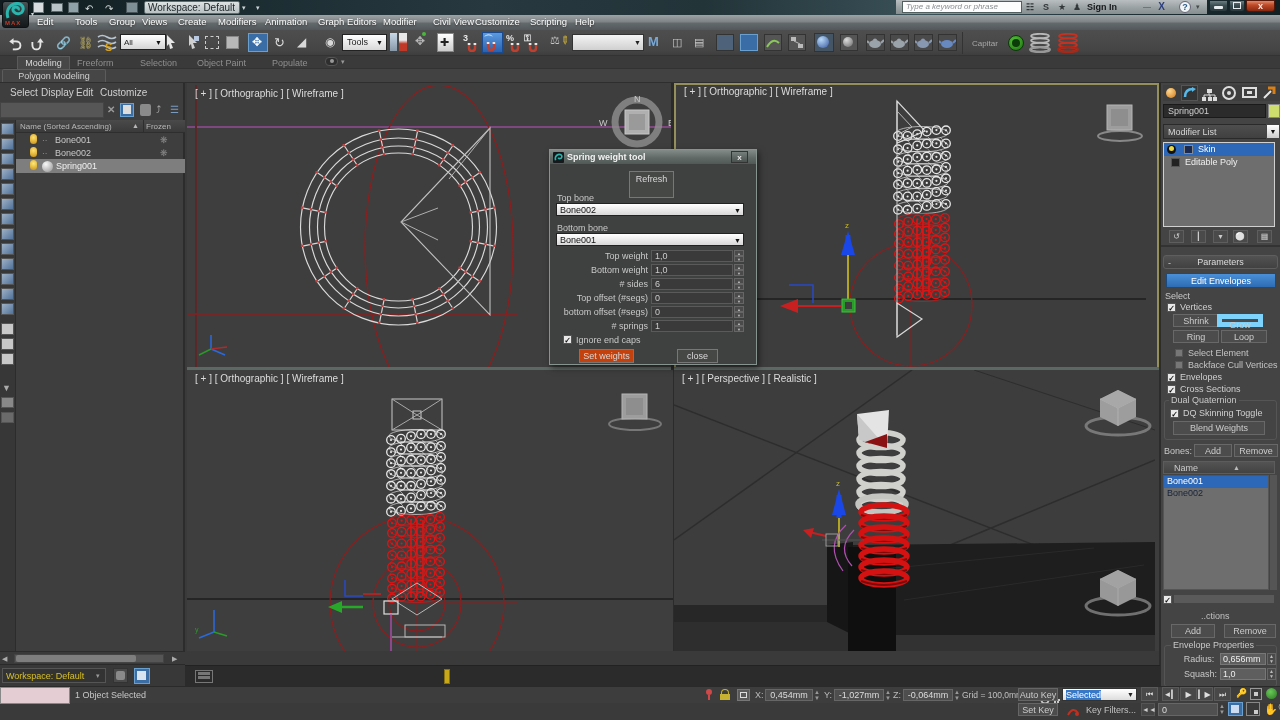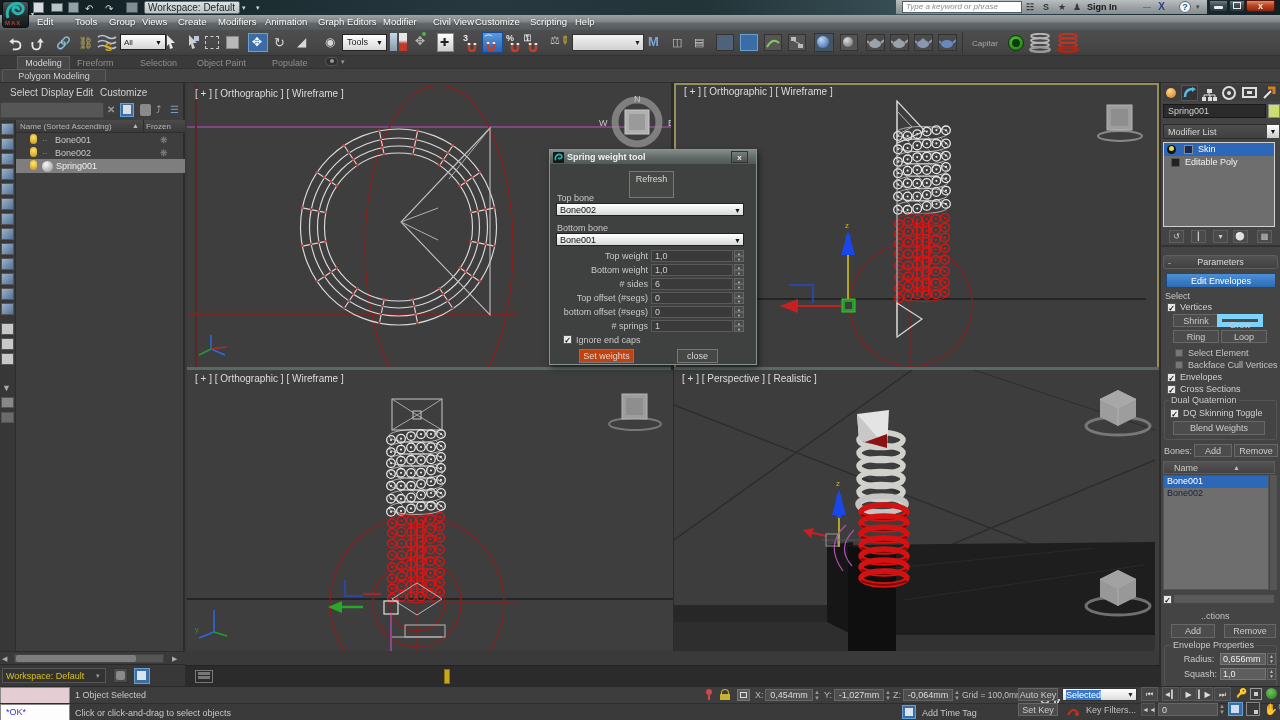--- a/index.html
+++ b/index.html
@@ -1213,28 +1213,20 @@
  <div class="abs" style="left:893px;top:3px;color:#bbb;font-size:9px">Z:</div>
  <div class="abs" style="left:903px;top:2px;width:50px;height:12px;background:#4e4e4e;border:1px solid #666;color:#ddd;font-size:9px;text-align:center;line-height:11px">-0,064mm</div>
  <div class="abs" style="left:954px;top:2px;color:#999;font-size:6px;line-height:6px">▲<br>▼</div>
  <div class="abs" style="left:962px;top:3px;color:#c0c0c0;font-size:8.5px">Grid = 100,0mm</div>
  <div class="abs" style="left:1040px;top:4px"><svg width="22" height="10">
           <circle cx="5" cy="5" r="3.5" fill="none" stroke="#c8c8c8" stroke-width="2"></circle>
           <path d="M 8 5 L 20 5 M 15 5 L 15 8 M 18 5 L 18 8" stroke="#c8c8c8" stroke-width="2"></path>
         </svg></div>
 </div>
 
-<div class="abs" style="left:0;top:703px;width:1280px;height:17px;background:#3a3a3a;border-top:1px solid #2e2e2e">
- <div class="abs" style="left:0;top:0;width:70px;height:17px;background:#fdfdfd;border:1px solid #888;color:#3838c8;font-size:9px;line-height:15px;padding-left:5px">*OK*</div>
- <div class="abs" style="left:75px;top:4px;color:#c8c8c8;font-size:9px">Click or click-and-drag to select objects</div>
- <div class="abs" style="left:902px;top:1px;width:14px;height:14px;background:#3a6ea5;border:1px solid #6aa0d0">
-        <div style="width:8px;height:8px;margin:2px;background:#d8e4f0"></div>
-      </div>
- <div class="abs" style="left:922px;top:4px;color:#c8c8c8;font-size:9px">Add Time Tag</div>
-</div>
 
 <div class="abs" style="left:1010px;top:686px;width:270px;height:34px">
  <div class="abs" style="left:8px;top:2px;width:40px;height:13px;background:#4c4c4c;border:1px solid #666;color:#ccc;font-size:9px;text-align:center;line-height:12px">Auto Key</div>
  <div class="abs" style="left:8px;top:17px;width:40px;height:13px;background:#4c4c4c;border:1px solid #666;color:#ccc;font-size:9px;text-align:center;line-height:12px">Set Key</div>
  <div class="abs" style="left:52px;top:2px;width:75px;height:13px;background:linear-gradient(180deg,#fff,#ddd);border:1px solid #333;color:#222;font-size:9px;line-height:12px;padding-left:3px"><span style="background:#3878c8;color:#fff">Selected</span></div>
  <div class="abs" style="left:117px;top:5px;color:#222;font-size:7px">▼</div>
  <div class="abs" style="left:55px;top:18px"><svg width="16" height="13">
           <path d="M 3 10 Q 8 1 13 8" fill="none" stroke="#c03020" stroke-width="2"></path>
           <circle cx="12" cy="9" r="2" fill="#c03020"></circle>
         </svg></div>

